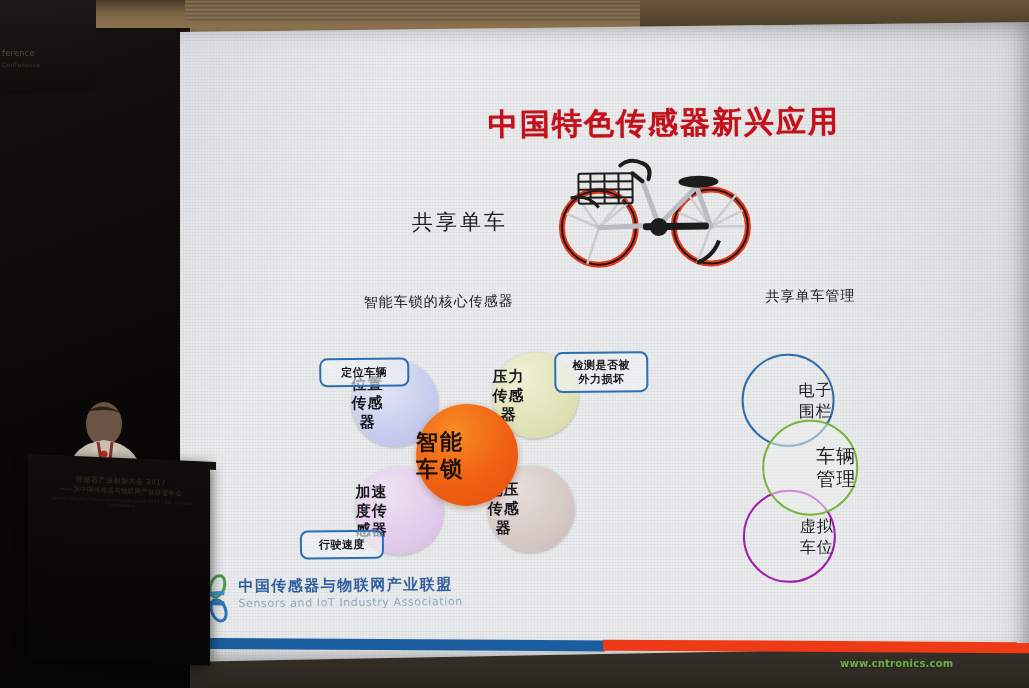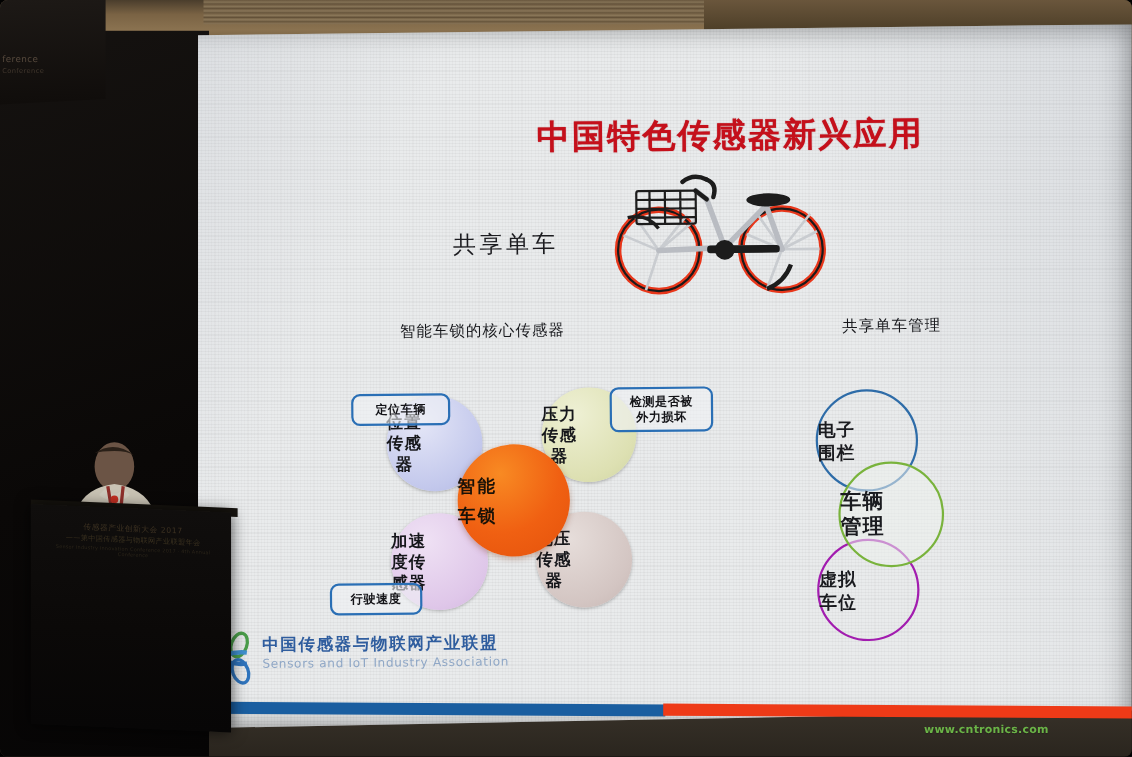--- a/index.html
+++ b/index.html
@@ -1,17 +1,17 @@
 <!DOCTYPE html>
 <html><head>
 <meta charset="utf-8">
 <style>
   html,body{margin:0;padding:0;background:#000;}
   .stage{position:relative;width:1029px;height:688px;overflow:hidden;
-         font-family:"DejaVu Sans","Liberation Sans",sans-serif;background:#1b1613;border-radius:7px;}
+         font-family:"DejaVu Sans","Liberation Sans",sans-serif;background:#1b1613;}
 
   
   .ceiling{position:absolute;left:0;top:0;width:1029px;height:60px;
            background:linear-gradient(180deg,#4a3d2c 0%,#7a6344 22%,#8a7250 45%,#6b573c 70%,#3a2f22 100%);}
   .ceiling-strip{position:absolute;left:185px;top:0;width:460px;height:22px;
            background:repeating-linear-gradient(180deg,#6d5a40 0px,#8d7a5c 2px,#5c4b34 4px);opacity:.85;}
   .ceiling-glow{position:absolute;left:690px;top:0;width:120px;height:16px;
            background:radial-gradient(ellipse at center,#d8c08a 0%,rgba(140,115,75,0) 75%);}
   .wall-right{position:absolute;left:640px;top:0;width:389px;height:40px;
            background:linear-gradient(180deg,#6a563c,#40341f);}
@@ -67,24 +67,24 @@
           background:radial-gradient(circle at 35% 28%,#e4e6f7,#c3c8ec 70%,#b3b9e4);}
   .c-press{left:396px;top:330px;width:86px;height:86px;
           background:radial-gradient(circle at 35% 28%,#eef0d4,#dde0b2 70%,#cfd4a2);}
   .c-accel{left:258px;top:443px;width:88px;height:88px;
           background:radial-gradient(circle at 35% 28%,#efe1f4,#dfc7e9 70%,#d3b7e0);}
   .c-volt {left:390px;top:443px;width:87px;height:87px;
           background:radial-gradient(circle at 35% 28%,#e6ddda,#d3c5c2 70%,#c6b6b3);}
   .c-core {left:319px;top:381px;width:102px;height:102px;
           background:radial-gradient(circle at 38% 26%,#f88a23,#f06012 55%,#e4520c);
           box-shadow:0 2px 6px rgba(120,40,0,.35);z-index:5;}
-  .c-core span{font-size:16px;line-height:27px;letter-spacing:2px;color:#1a1208;}
+  .c-core span{font-size:22px;line-height:27px;letter-spacing:2px;color:#1a1208;}
 
   .ring{position:absolute;border-radius:50%;display:flex;align-items:center;
-        justify-content:flex-start;text-align:center;color:#1a1b1f;font-weight:bold;
+        justify-content:flex-end;text-align:center;color:#1a1b1f;font-weight:normal;
         background:transparent;letter-spacing:1px;}
   .ring span{display:block;line-height:21px;font-size:16px;}
   .r-fence{left:645px;top:334px;width:89px;height:89px;border:2px solid #2e6ca8;}
   .r-park {left:645px;top:470px;width:89px;height:89px;border:2px solid #a21caf;}
   .r-manage{left:665px;top:400px;width:92px;height:92px;border:2px solid #79b33c;
         background:rgba(236,240,236,.55);z-index:4;}
   .r-manage span{font-size:19px;line-height:23px;}
 
   
   .callout{position:absolute;border:2px solid #2a6fb5;border-radius:8px;

